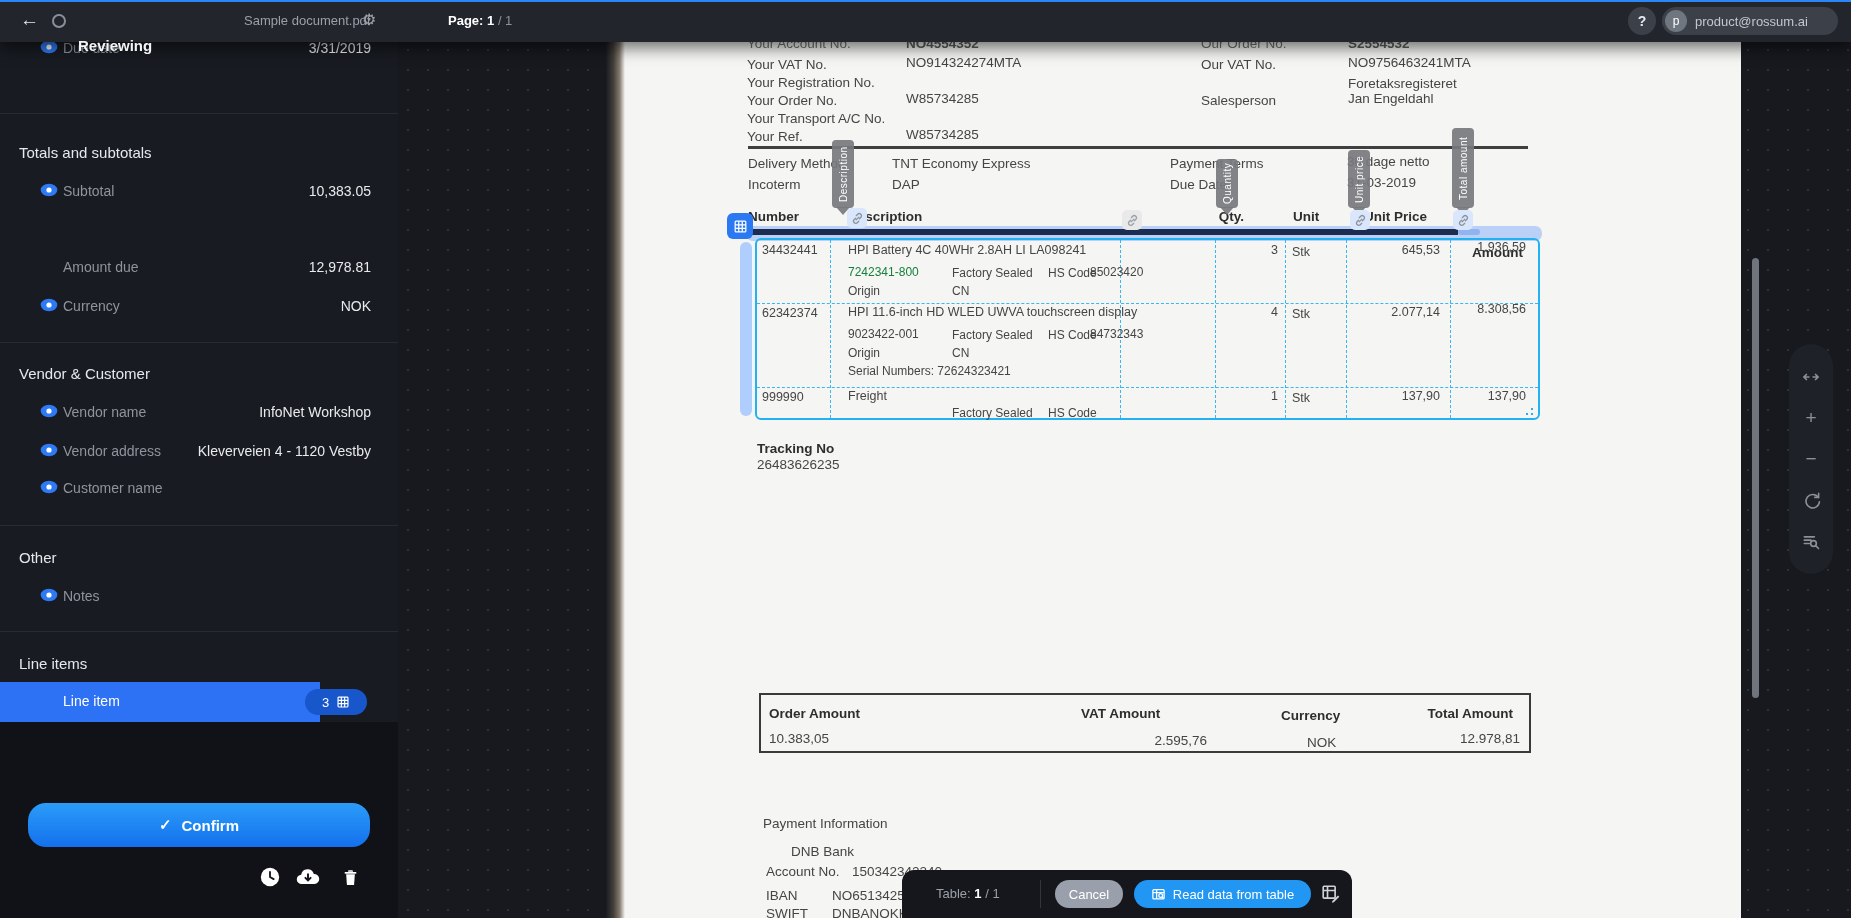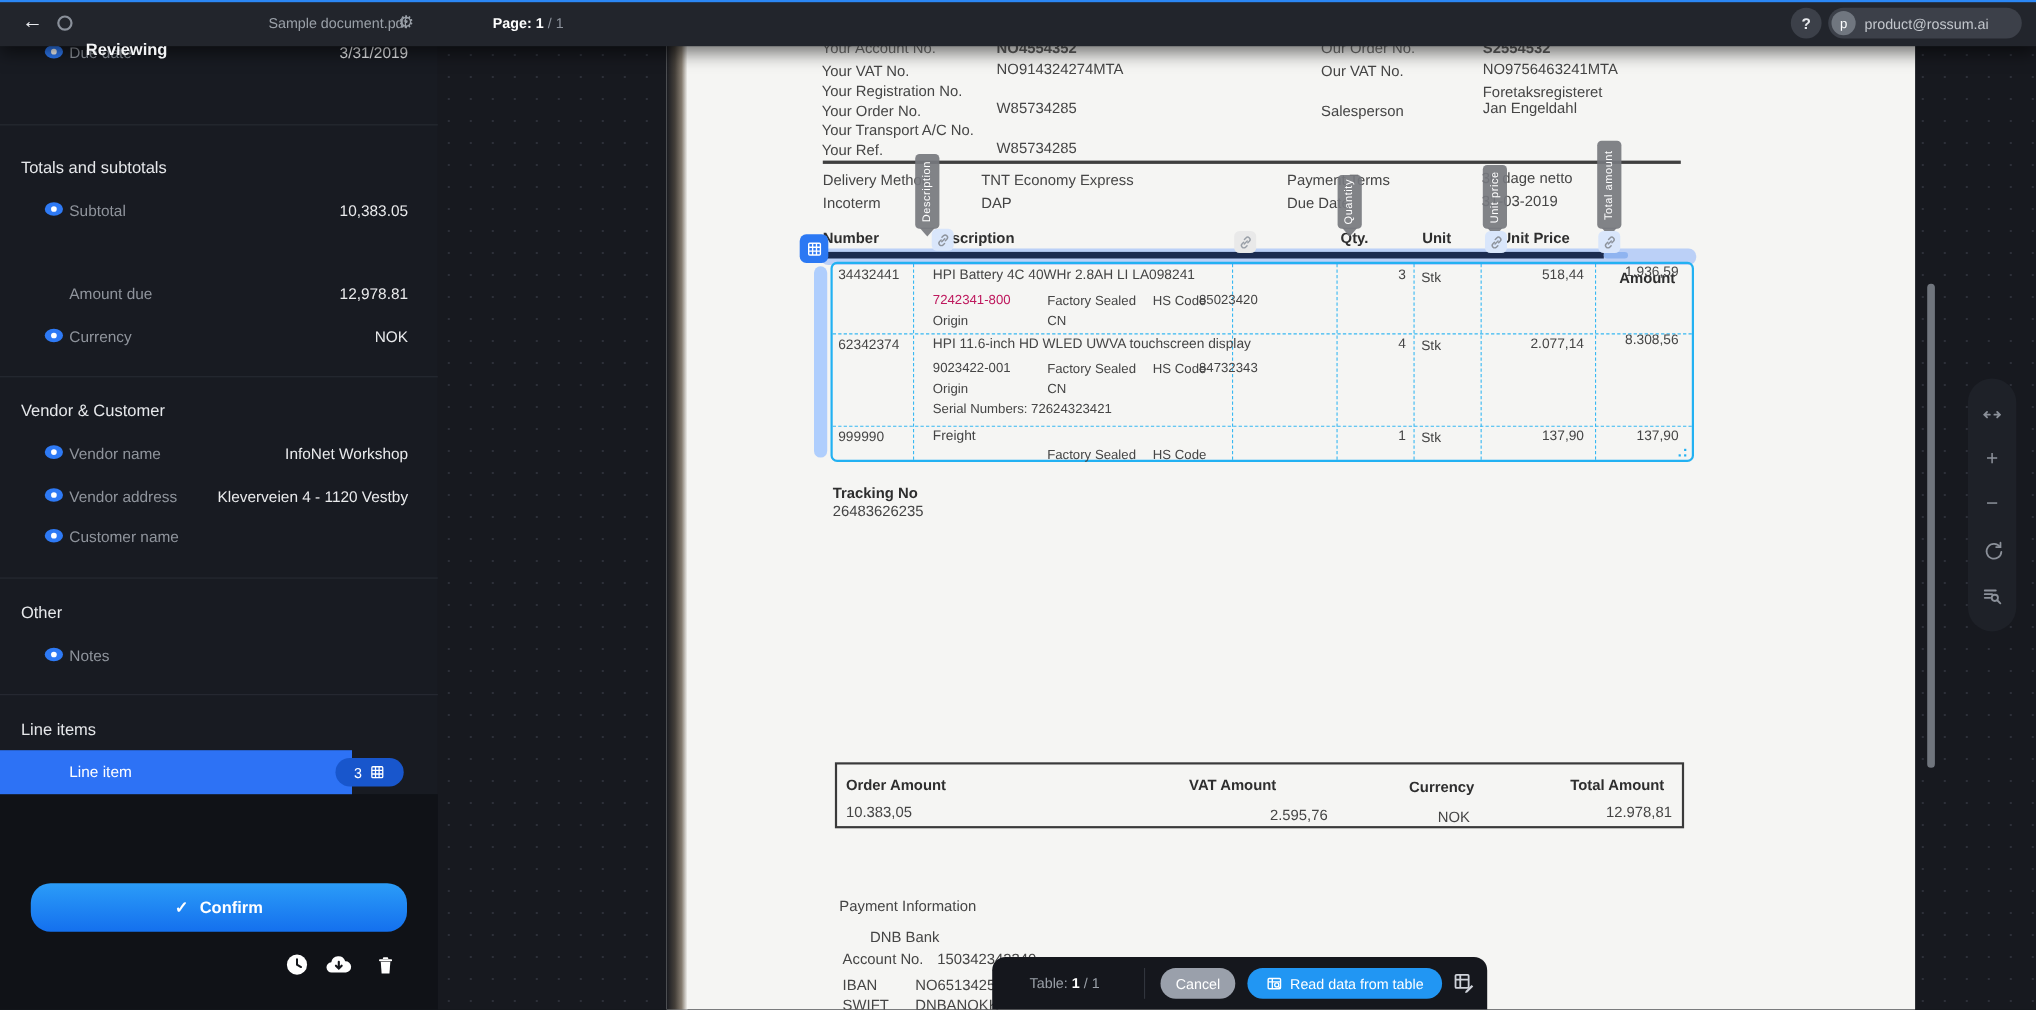--- a/index.html
+++ b/index.html
@@ -50,21 +50,21 @@
     display:flex; align-items:center; justify-content:center; gap:10px; cursor:pointer; }
   .sb-iconbtn { position:absolute; top:864px; width:26px; height:26px; display:flex; align-items:center; justify-content:center; cursor:pointer; }
 
   
   .page { position:absolute; left:606px; top:0; width:1135px; height:918px; background:#f5f5f3; z-index:1; }
   .page-edge { position:absolute; left:0; top:0; width:19px; height:918px;
     background:linear-gradient(90deg,#191b21 0%,#45403a 40%,#857c70 72%,#f5f5f3 100%); }
   .scan { position:absolute; color:#454545; font-size:13.5px; white-space:nowrap; }
   .scan.b { font-weight:bold; color:#2e2e2e; }
   .scan.dim { opacity:.75; }
-  .scan.part { color:#be185d;text-align:right; }
+  .scan.part { color:#15803d;text-align:right; }
   .rule { position:absolute; background:#3f3f3f; }
 
   
   .band { position:absolute; left:140px; top:226px; width:796px; height:15px; border-radius:7px; background:rgba(148,183,250,.6); }
   .navline { position:absolute; left:144px; top:229px; width:708px; height:6px; background:#1c2c50; }
   .navcap { position:absolute; left:852px; top:229px; width:22px; height:6px; border-radius:3px; background:#8fb4f0; }
   .sel-table { position:absolute; left:149px; top:238px; width:785px; height:182px;
     border:2px solid #22b1f2; border-radius:6px; cursor:move; }
   .vd { position:absolute; top:240px; height:178px; width:0; border-left:1.5px dashed rgba(34,177,242,.9); }
   .hd { position:absolute; left:151px; width:781px; height:0; border-top:1.5px dashed rgba(34,177,242,.9); }
@@ -220,21 +220,21 @@
     <div class="scan" style="left:156px; top:243px; font-size:12.5px;">34432441</div>
     <div class="scan" style="left:242px; top:243px; font-size:12.5px;">HPI Battery 4C 40WHr 2.8AH LI LA098241</div>
     <div class="scan part" style="left:242px; top:265px; font-size:12px;">7242341-800</div>
     <div class="scan" style="left:346px; top:266px; font-size:12px;">Factory Sealed</div>
     <div class="scan" style="left:442px; top:266px; font-size:12px;">HS Code</div>
     <div class="scan" style="left:484px; top:265px; font-size:12px;">85023420</div>
     <div class="scan" style="left:242px; top:284px; font-size:12px;">Origin</div>
     <div class="scan" style="left:346px; top:284px; font-size:12px;">CN</div>
     <div class="scan" style="left:634px; top:243px; width:38px; text-align:right; font-size:12.5px;">3</div>
     <div class="scan" style="left:686px; top:245px; font-size:12.5px;">Stk</div>
-    <div class="scan" style="left:746px; top:243px; width:88px; text-align:right; font-size:12.5px;">518,44</div>
+    <div class="scan" style="left:746px; top:243px; width:88px; text-align:right; font-size:12.5px;">645,53</div>
     <div class="scan" style="left:838px; top:240px; width:82px; text-align:right; font-size:12.5px;">1.936,59</div>
 
     <div class="scan" style="left:156px; top:306px; font-size:12.5px;">62342374</div>
     <div class="scan" style="left:242px; top:305px; font-size:12.5px;">HPI 11.6-inch HD WLED UWVA touchscreen display</div>
     <div class="scan" style="left:242px; top:327px; font-size:12px;">9023422-001</div>
     <div class="scan" style="left:346px; top:328px; font-size:12px;">Factory Sealed</div>
     <div class="scan" style="left:442px; top:328px; font-size:12px;">HS Code</div>
     <div class="scan" style="left:484px; top:327px; font-size:12px;">84732343</div>
     <div class="scan" style="left:242px; top:346px; font-size:12px;">Origin</div>
     <div class="scan" style="left:346px; top:346px; font-size:12px;">CN</div>

